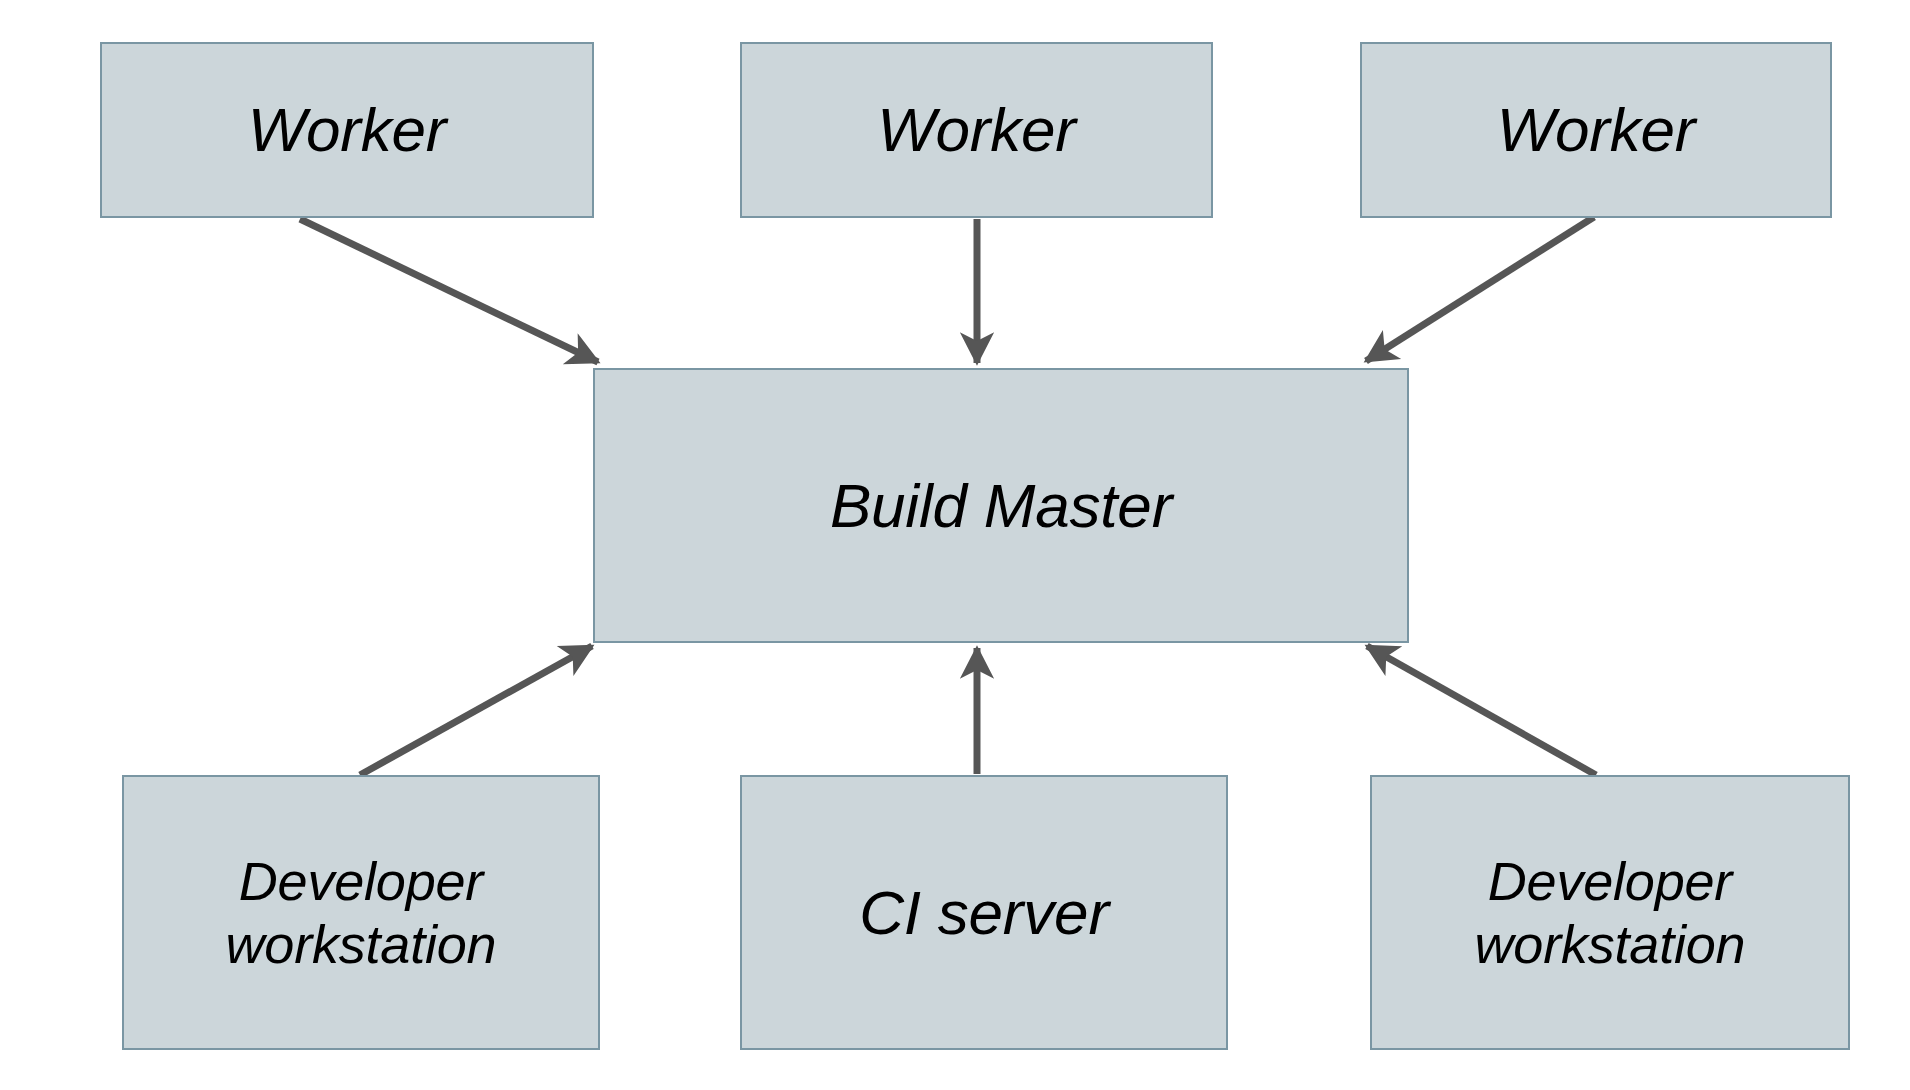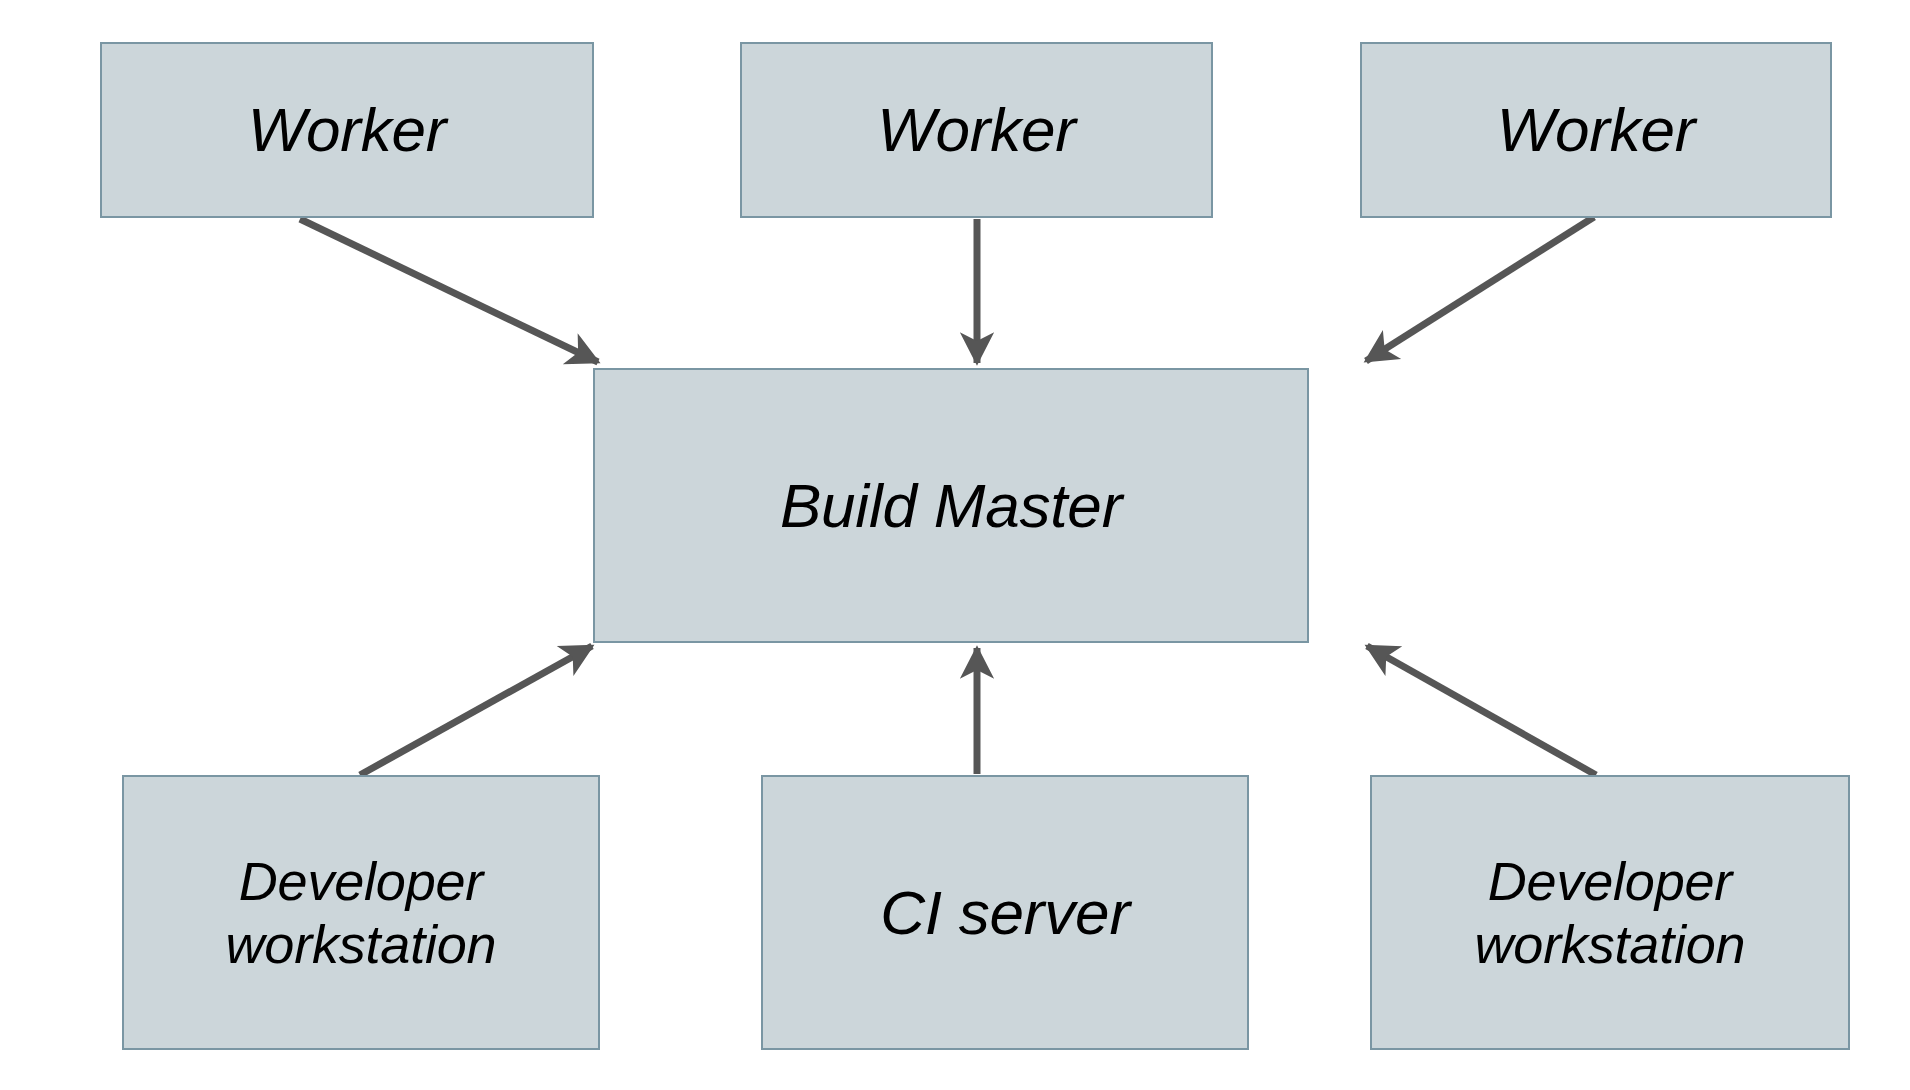--- a/index.html
+++ b/index.html
@@ -76,30 +76,30 @@
   </div>
 
   <div class="node node-worker" style="left: 740px; top: 42px; width: 473px; height: 176px; background: rgb(204, 214, 218); border-color: rgb(122, 150, 163);">
     <span class="node-label" style="color: rgb(0, 0, 0);">Worker</span>
   </div>
 
   <div class="node node-worker" style="left: 1360px; top: 42px; width: 472px; height: 176px; background: rgb(204, 214, 218); border-color: rgb(122, 150, 163);">
     <span class="node-label" style="color: rgb(0, 0, 0);">Worker</span>
   </div>
 
-  <div class="node node-master" style="left: 593px; top: 368px; width: 716px; height: 275px; background: rgb(204, 214, 218); border-color: rgb(122, 150, 163);">
+  <div class="node node-master" style="left: 593px; top: 368px; width: 816px; height: 275px; background: rgb(204, 214, 218); border-color: rgb(122, 150, 163);">
     <span class="node-label" style="color: rgb(0, 0, 0);">Build Master</span>
   </div>
 
   <div class="node node-dev" style="left: 122px; top: 775px; width: 478px; height: 275px; background: rgb(204, 214, 218); border-color: rgb(122, 150, 163);">
     <span class="node-label" style="color: rgb(0, 0, 0);">Developer
 workstation</span>
   </div>
 
-  <div class="node node-ci" style="left: 740px; top: 775px; width: 488px; height: 275px; background: rgb(204, 214, 218); border-color: rgb(122, 150, 163); margin-left: 21px;">
+  <div class="node node-ci" style="left: 740px; top: 775px; width: 488px; height: 275px; background: rgb(204, 214, 218); border-color: rgb(122, 150, 163);">
     <span class="node-label" style="color: rgb(0, 0, 0);">CI server</span>
   </div>
 
   <div class="node node-dev" style="left: 1370px; top: 775px; width: 480px; height: 275px; background: rgb(204, 214, 218); border-color: rgb(122, 150, 163);">
     <span class="node-label" style="color: rgb(0, 0, 0);">Developer
 workstation</span>
   </div>
 
 </div>
 

